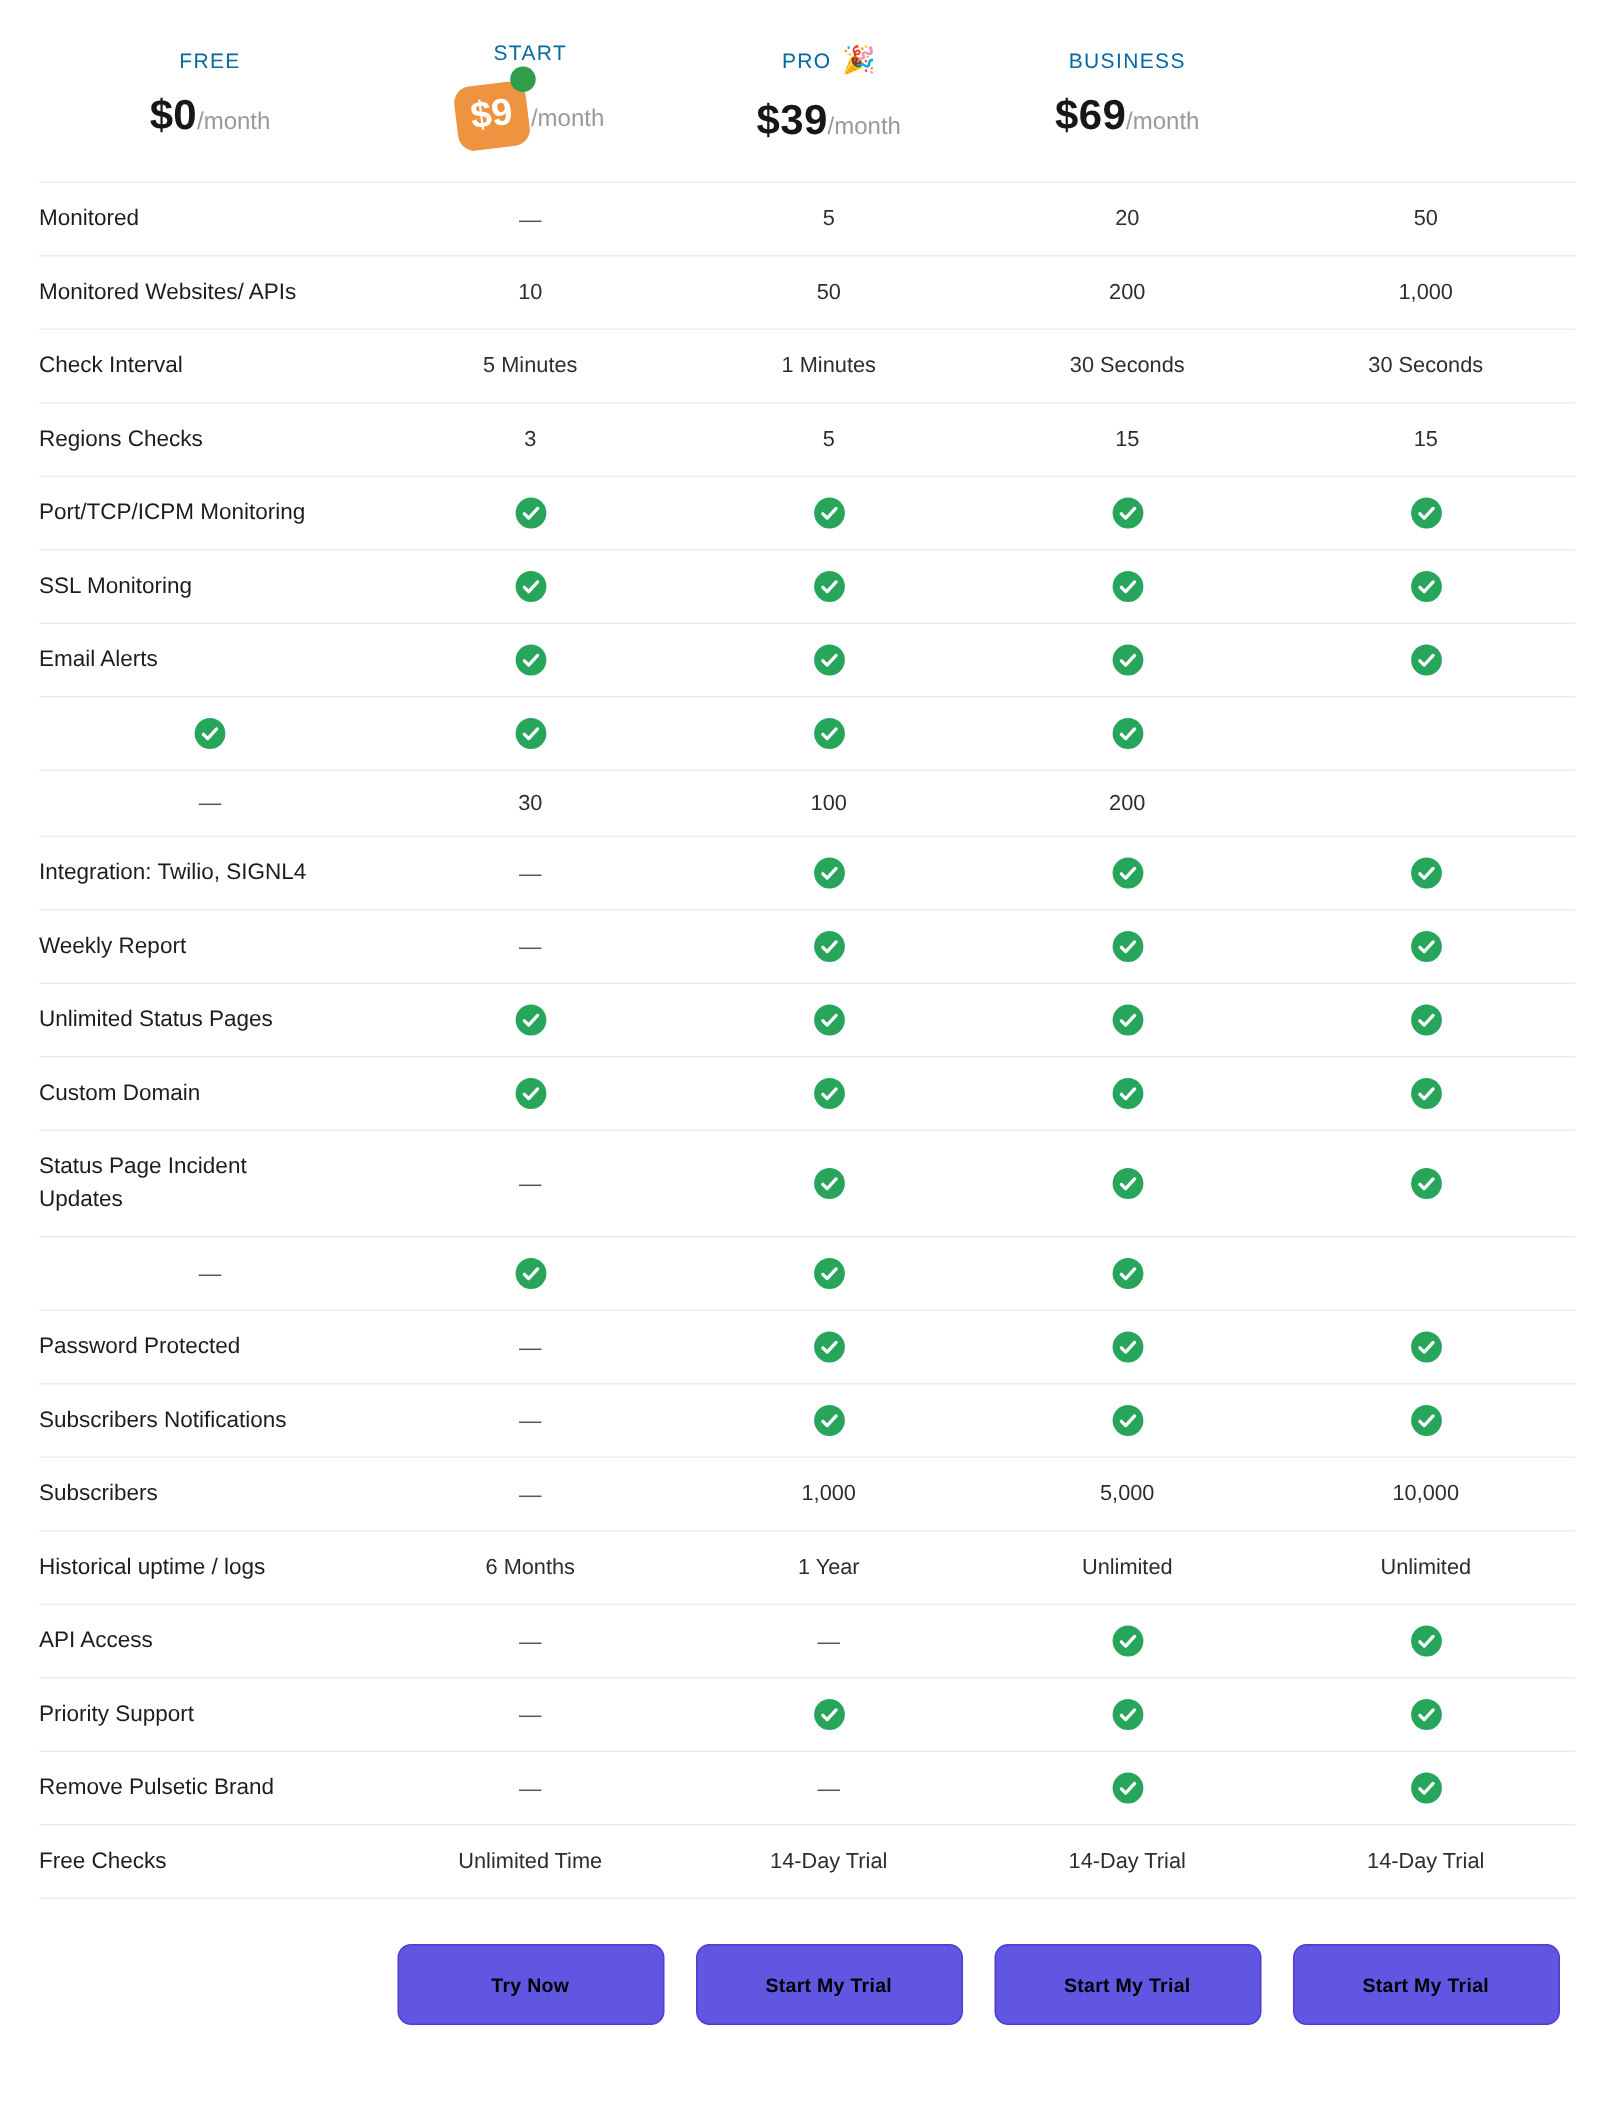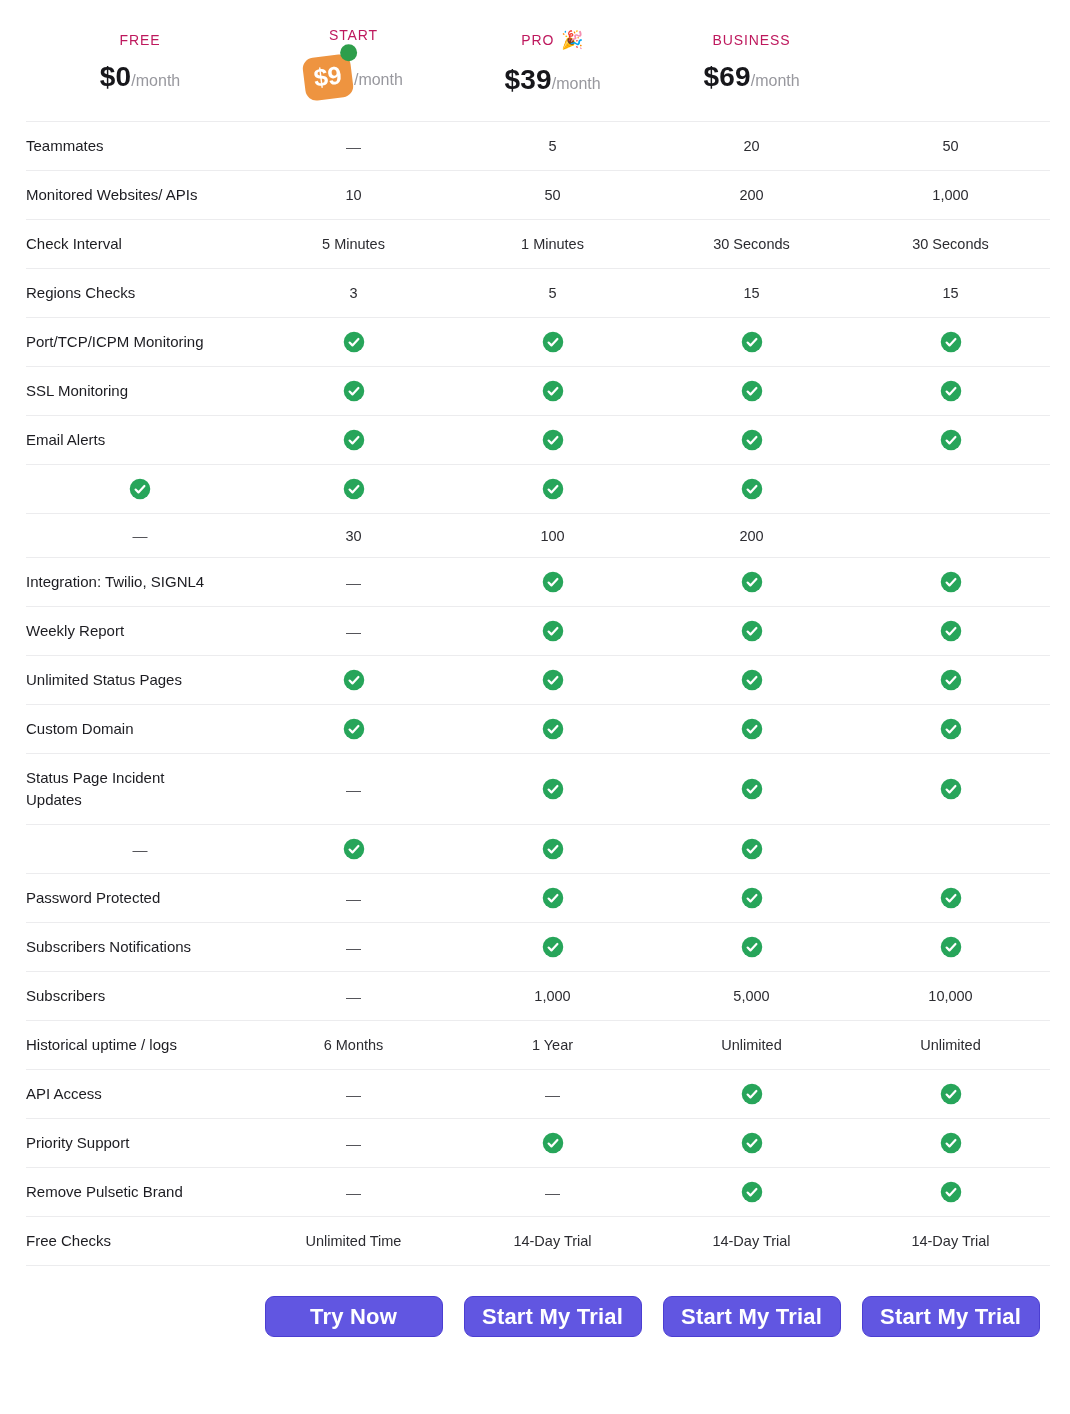--- a/index.html
+++ b/index.html
@@ -18,42 +18,42 @@
   html,body{margin:0;padding:0;background:#fff;}
   body{font-family:"Liberation Sans","DejaVu Sans",sans-serif;color:var(--text-body);}
   .page{width:1070px;min-height:1414px;margin:0 auto;padding:0 20px 22px 26px;background:#fff;}
 
   .grid{display:grid;grid-template-columns:228px repeat(4,1fr);}
 
   
   .header-row{height:121px;align-items:center;}
   .page-title{font-size:35px;font-weight:700;color:var(--text-dark);margin:0;letter-spacing:.2px;}
   .plan-head{display:flex;flex-direction:column;align-items:center;justify-content:center;padding-top:4px;}
-  .plan-name{font-size:14px;letter-spacing:.9px;color:#be185d;margin-bottom:13px;display:flex;align-items:center;gap:7px;}
+  .plan-name{font-size:14px;letter-spacing:.9px;color:#0369a1;margin-bottom:13px;display:flex;align-items:center;gap:7px;}
   .plan-emoji{font-size:18px;letter-spacing:0;}
   .price-line{display:flex;align-items:baseline;}
   .price-num{font-size:28px;font-weight:700;color:var(--text-dark);letter-spacing:.2px;}
   .period{font-size:16px;color:var(--text-gray);}
   .price-badge{position:relative;display:inline-block;background:var(--badge-orange);color:#fff;font-size:25px;font-weight:700;line-height:1;padding:8px 10px 10px;border-radius:11px;transform:rotate(-7deg);margin-right:2px;}
   .start-dot{position:absolute;top:-9px;right:-8px;width:17px;height:17px;border-radius:50%;background:var(--dot-green);transform:rotate(7deg);}
 
   
   .table{border-bottom:1px solid var(--row-border);}
   .frow{border-top:1px solid var(--row-border);padding:13px 0;align-items:center;}
   .flabel{font-size:15px;line-height:22px;color:#1C1C21;padding-right:30px;}
   .fcell{display:flex;align-items:center;justify-content:center;font-size:14.5px;color:#2C2C31;text-align:center;}
   .dash{color:var(--dash-gray);font-size:15px;}
   .check{width:22px;height:22px;display:inline-flex;}
   .check svg{display:block;}
   .check circle{fill:var(--check-green);}
   .check path{stroke:#fff;stroke-width:2.4;fill:none;stroke-linecap:round;stroke-linejoin:round;}
 
   
   .cta-row{margin-top:30px;align-items:center;}
-  .cta{justify-self:center;width:178px;height:41px;background:var(--accent-purple);border:1px solid var(--accent-purple-border);border-radius:9px;color:#ffffff;font-family:inherit;font-size:22px;font-weight:700;letter-spacing:.2px;cursor:pointer;}
+  .cta{justify-self:center;width:178px;height:54px;background:var(--accent-purple);border:1px solid var(--accent-purple-border);border-radius:9px;color:#000000;font-family:inherit;font-size:13px;font-weight:700;letter-spacing:.2px;cursor:pointer;}
 </style>
 </head>
 <body>
 
 <div class="page">
 
   <div class="grid header-row">
 
   <div class="plan-head">
         <div class="plan-name">
@@ -90,21 +90,21 @@
         <div class="price-line">
           <span class="price-num">$69</span>
           <span class="period">/month</span>
         </div>
       </div>
     </div>
 
   <div class="table">
 
   <div class="grid frow">
-        <div class="flabel">Teammates</div>
+        <div class="flabel">Monitored</div>
         <div class="fcell">
           <span class="dash">—</span>
         </div>
         <div class="fcell">
           <span>5</span>
         </div>
         <div class="fcell">
           <span>20</span>
         </div>
         <div class="fcell">

